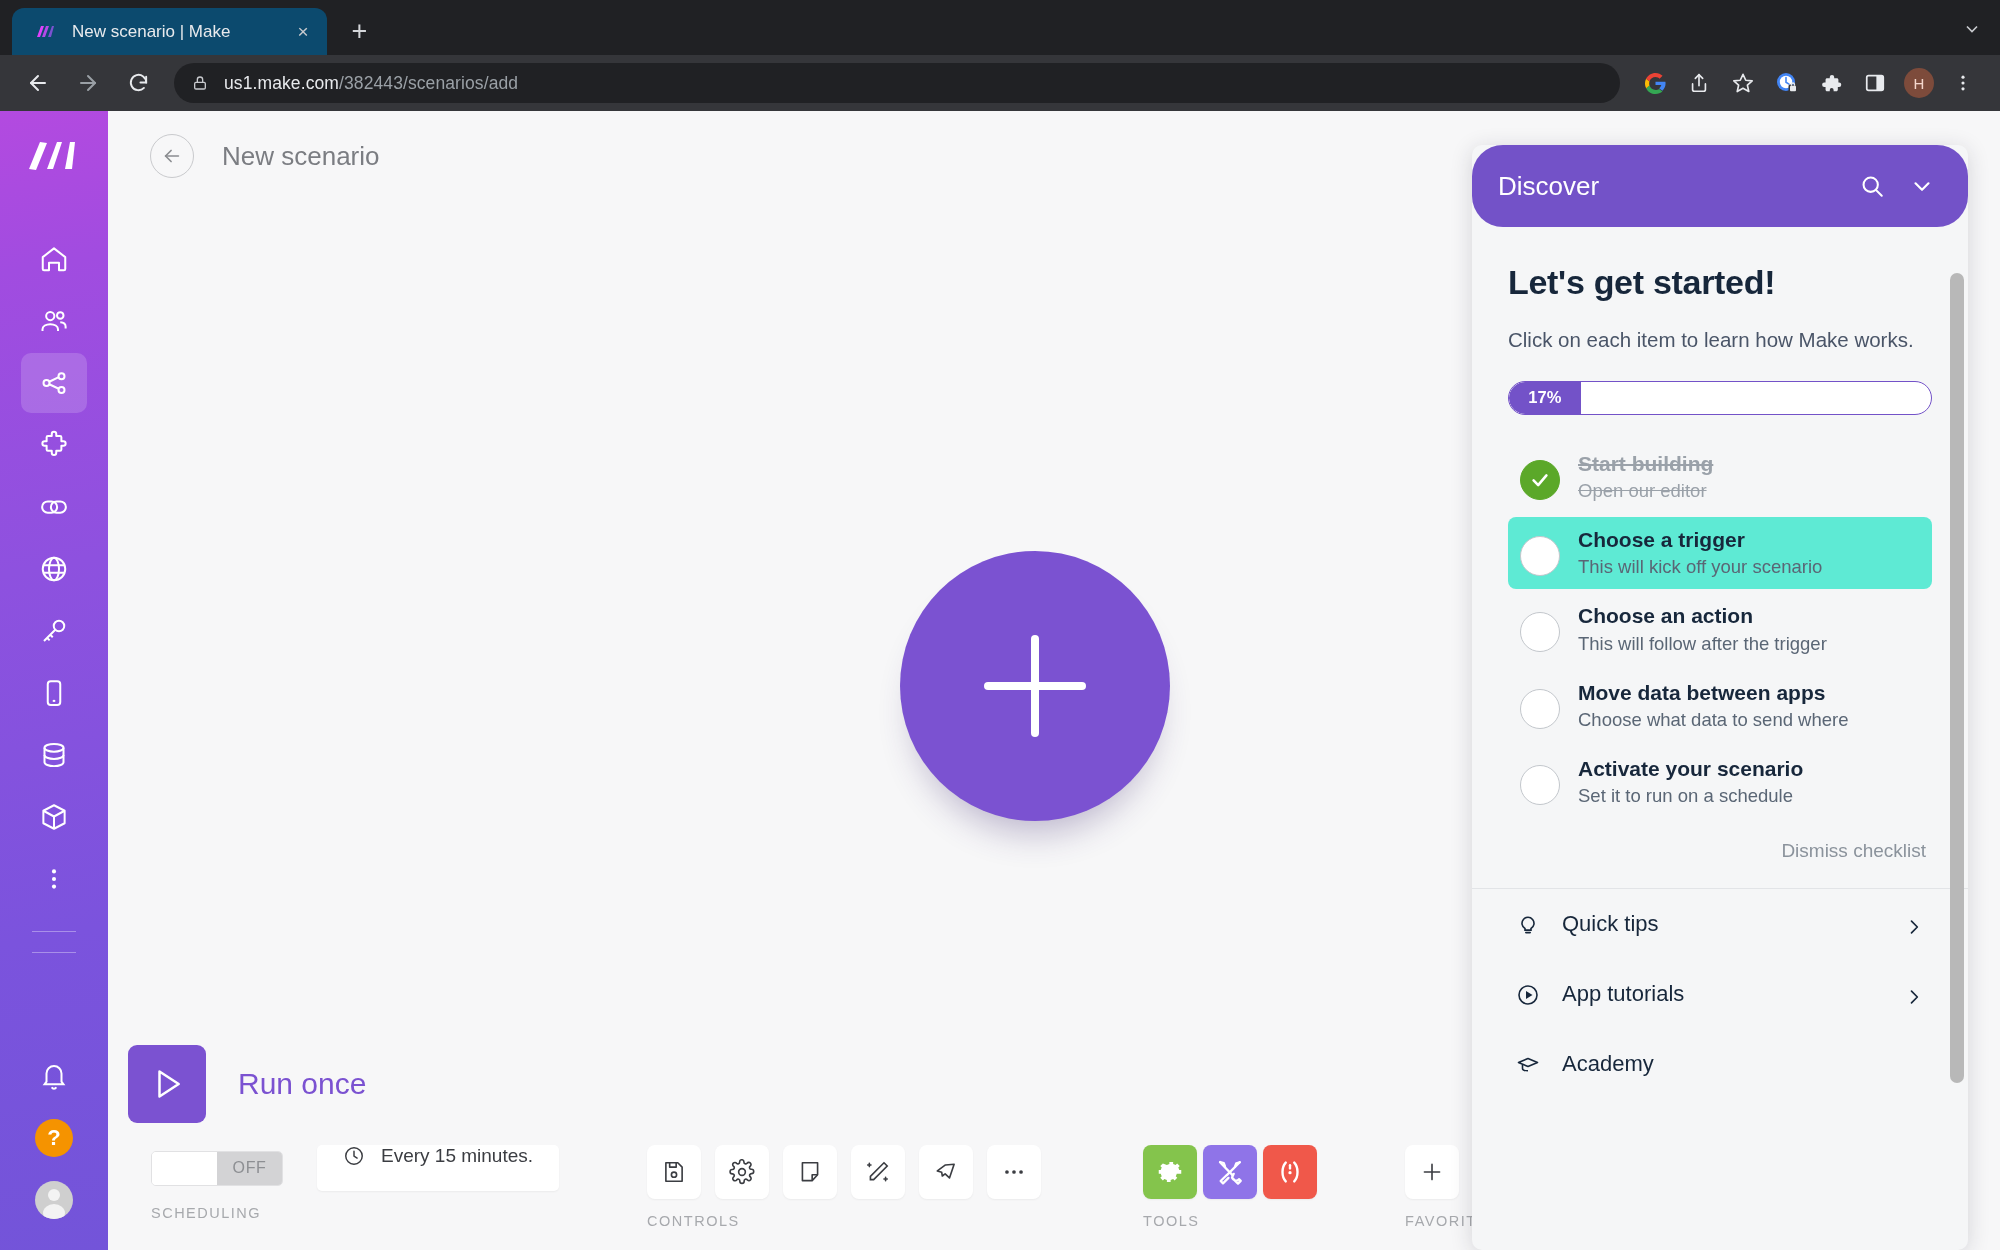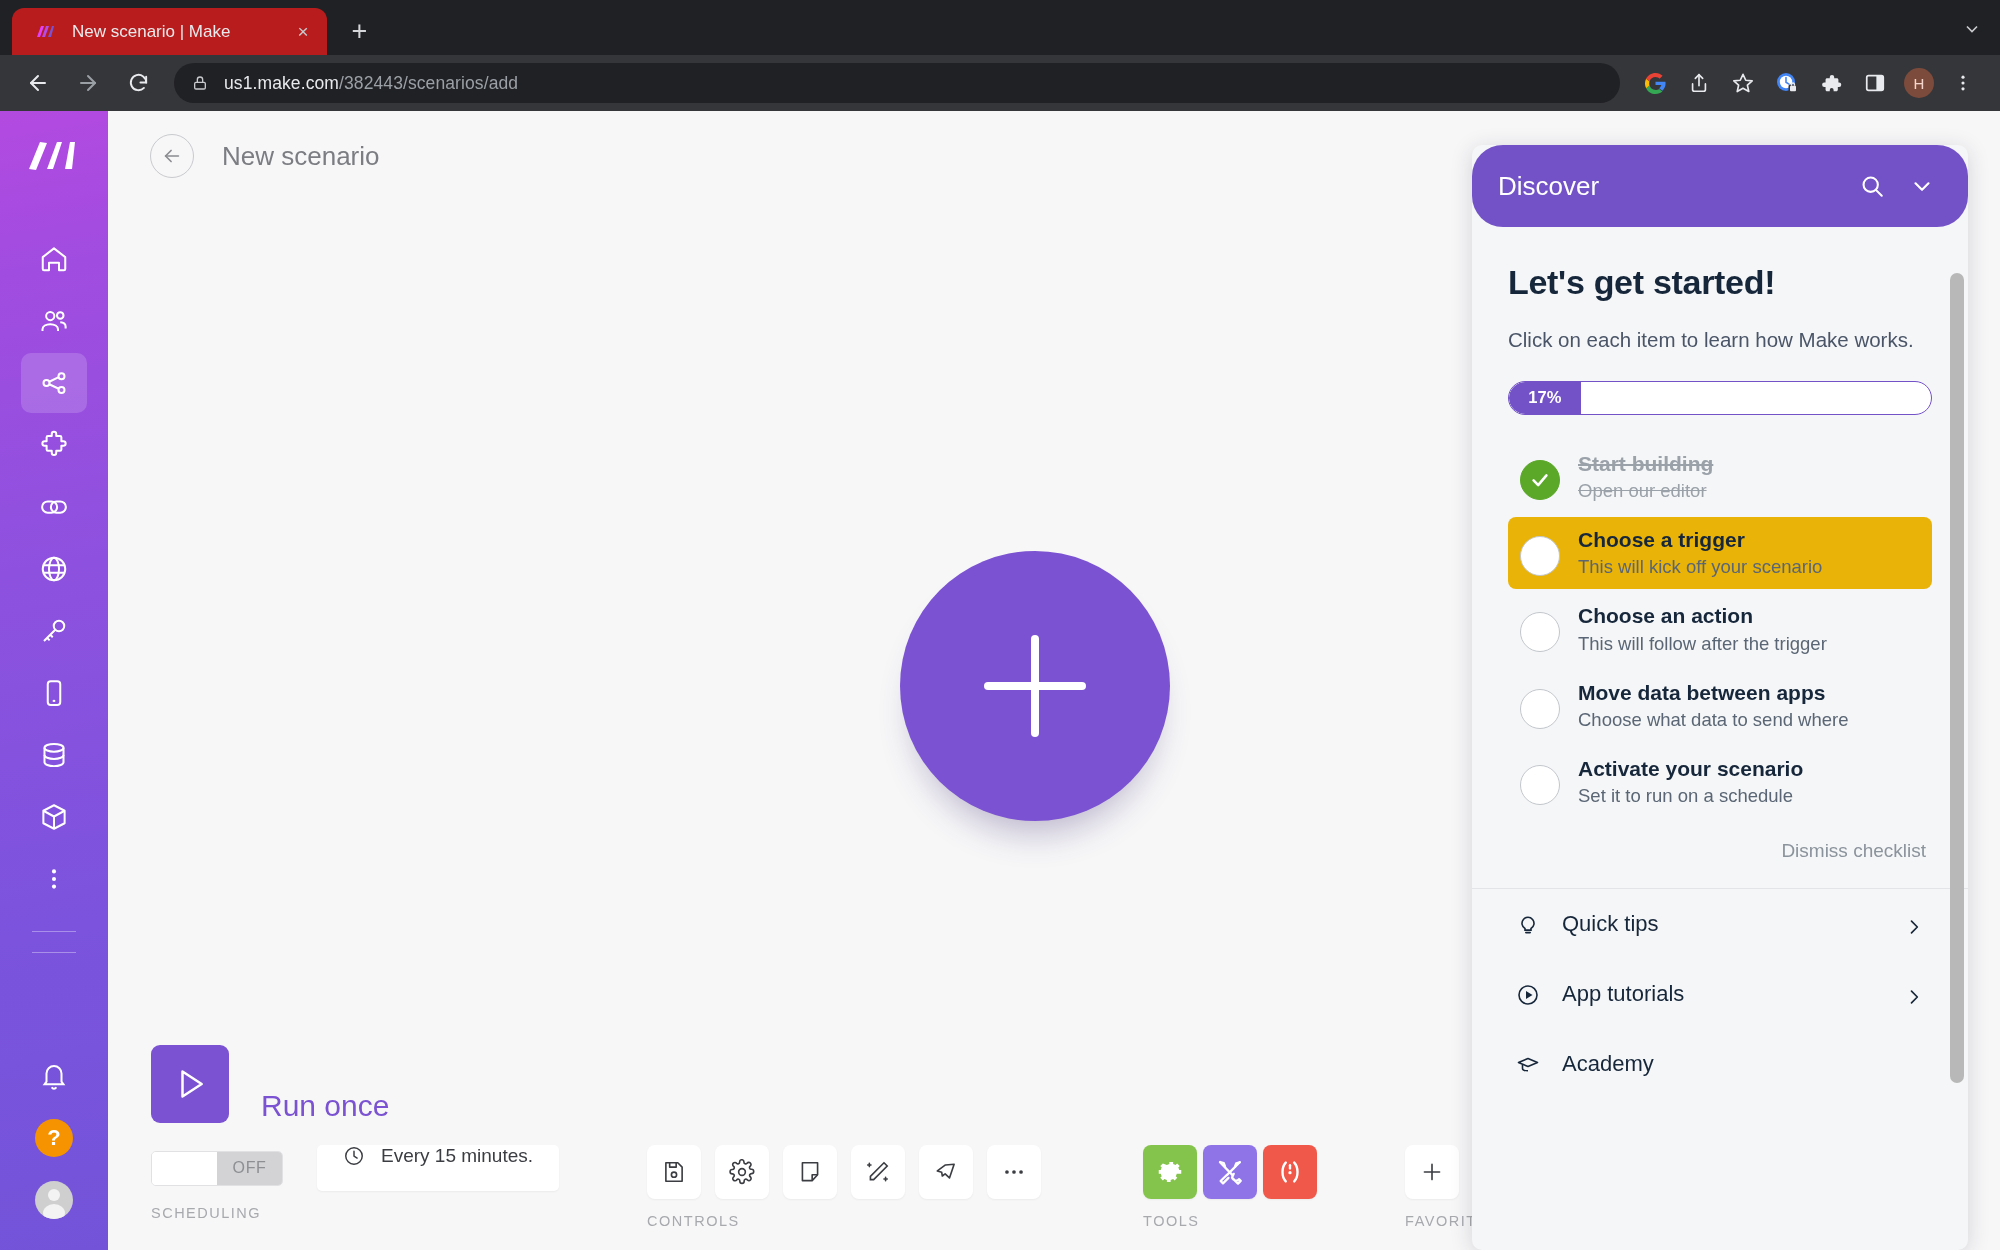--- a/index.html
+++ b/index.html
@@ -13,21 +13,21 @@
   
   .browser { width: 2000px; height: 1250px; position: relative; background:#202124; }
 
   .tabstrip {
     height: 55px; background: #202124;
     display: flex; align-items: flex-end; padding-left: 12px;
     position: relative;
   }
   .tab {
     width: 315px; height: 47px;
-    background: #b91c1c; border-radius: 12px 12px 0 0;
+    background: #0c4a6e; border-radius: 12px 12px 0 0;
     display: flex; align-items: center; padding: 0 10px 0 22px;
     position: relative;
   }
   .tab-favicon {
     width: 22px; height: 22px; flex: 0 0 22px;
     display: flex; align-items: center; justify-content: center;
     margin-right: 16px;
   }
   .tab-title {
     flex: 1; color: #e8eaed; font-size: 17px; white-space: nowrap;
@@ -136,21 +136,21 @@
     display:flex; align-items:center; justify-content:center;
     box-shadow: 0 26px 34px -14px rgba(60,40,110,.30);
   }
   .add-module .plus-h { position:absolute; width:102px; height:8px; background:#fff; border-radius:4px; }
   .add-module .plus-v { position:absolute; width:8px; height:102px; background:#fff; border-radius:4px; }
 
   
   .bottombar {
     position: absolute; bottom: 0; left: 108px; width: 1892px; height: 215px;
   }
-  .runonce-row { display: flex; align-items: flex-end; padding-left: 43px; padding-top: 10px; }
+  .runonce-row { display: flex; align-items: center; padding-left: 20px; padding-top: 10px; }
   .run-btn {
     width: 78px; height: 78px; border-radius: 9px; background: #7b52d1;
     display:flex; align-items:center; justify-content:center; cursor:pointer;
   }
   .run-label { margin-left: 32px; font-size: 30px; color: #7b52d1; }
 
   .ctrl-row { display: flex; align-items: flex-start; padding-left: 43px; margin-top: 22px; }
   .group { display: flex; flex-direction: column; }
   .group-row { display: flex; align-items: center; }
   .group-label {
@@ -216,21 +216,21 @@
     position: absolute; left:0; top:0; bottom:0; width: 17%;
     background: #7352c8; border-radius: 17px 0 0 17px;
     display:flex; align-items:center; justify-content:center;
     color:#fff; font-size: 16.5px; font-weight: bold;
   }
 
   .check-item {
     display: flex; align-items: center; padding: 10px 12px;
     border-radius: 8px; cursor: pointer; margin-bottom: 4px;
   }
-  .check-item.highlight { background: #eab308; }
+  .check-item.highlight { background: #5eead4; }
   .bullet {
     width: 40px; height: 40px; border-radius: 50%;
     border: 1.5px solid #c3c7cc; background: #fff;
     flex: 0 0 40px; margin-right: 18px; margin-top: 6px;
   }
   .bullet.done {
     background: #5ba829; border-color: #5ba829;
     display:flex; align-items:center; justify-content:center;
   }
   .ci-title { font-size: 21px; font-weight: bold; color: #17273b; line-height:1.25; }

